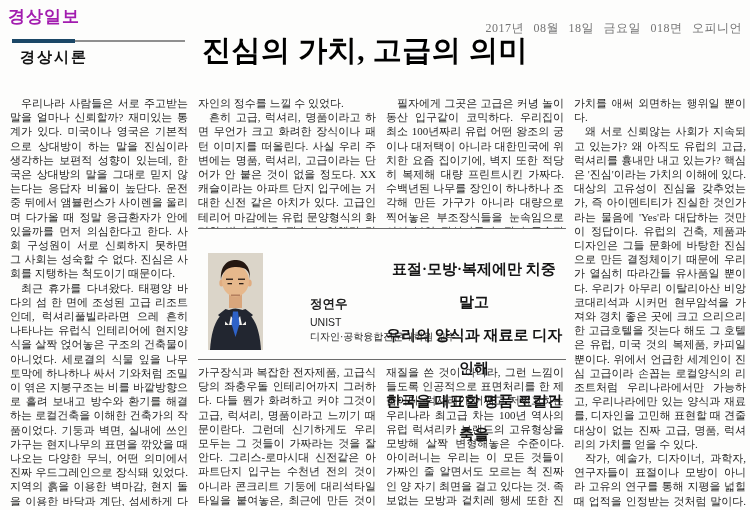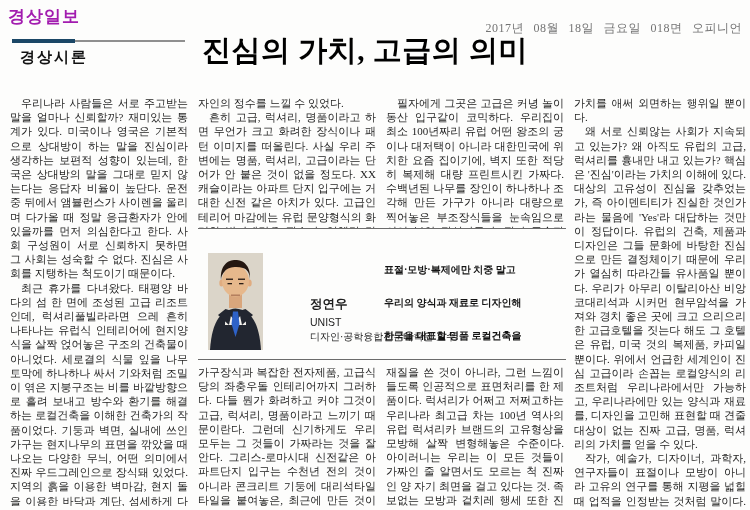--- a/index.html
+++ b/index.html
@@ -46,22 +46,22 @@
   }
   .author-photo { position:absolute; left:10px; top:24px; }
   .byline { position:absolute; left:76px; bottom:15px;margin-left:36px; }
   .byline-name { font-weight:bold; font-size:12.5px; margin-bottom:3px;
     font-family:"Liberation Sans","DejaVu Sans",sans-serif; }
   .byline-org { font-size:10.5px; margin-bottom:2px;
     font-family:"Liberation Sans","DejaVu Sans",sans-serif; }
   .byline-role { font-size:10px; color:#222;
     font-family:Liberation Sans, sans-serif;text-align:right; }
   .pull-quote {
-    position:absolute; left:186px; top:24px; width:180px; 
-    font-weight:bold; font-size:10px; line-height:33px; color:#141414;
+    position:absolute; left:186px; top:24px; width:180px; text-align:center;
+    font-weight:bold; font-size:15px; line-height:33px; color:#141414;
     letter-spacing:0px;
   }
 </style>
 </head>
 <body>
 
 <div class="page">
 
   <div class="masthead">경상일보</div>
   <div class="dateline">2017년 08월 18일 금요일 018면 오피니언</div>

